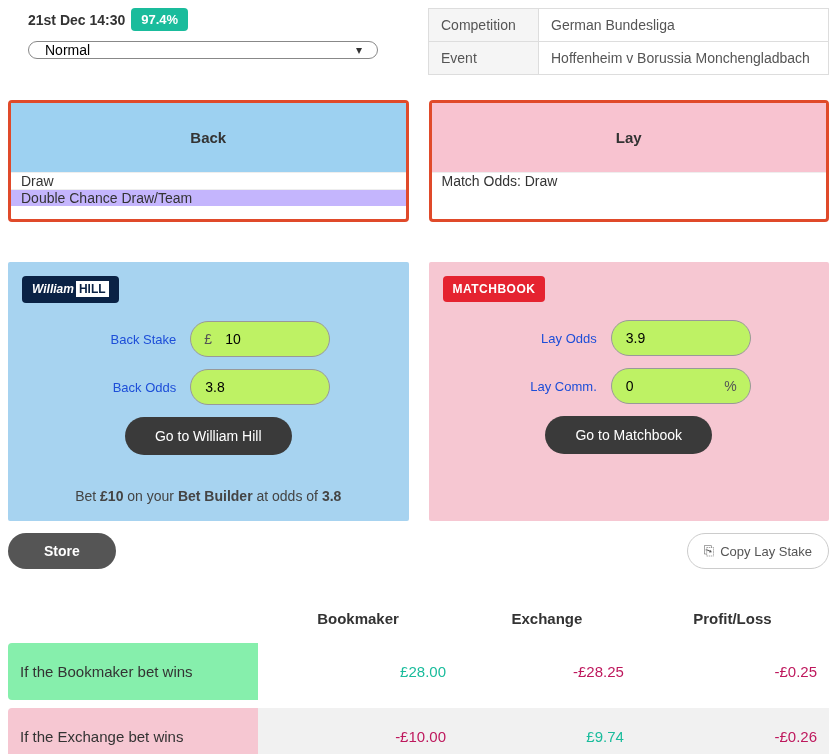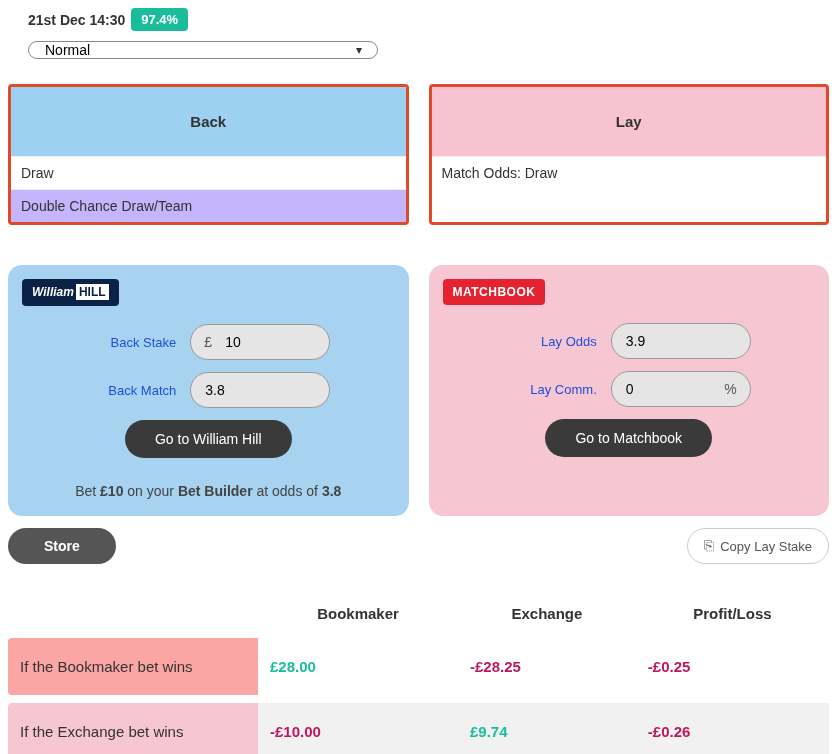--- a/index.html
+++ b/index.html
@@ -19,58 +19,58 @@
   
   .info-table { width: 100%; border-collapse: collapse; }
   .info-table td { border: 1px solid #ddd; padding: 8px 12px; font-size: 14px; color: #555; }
   .info-table td:first-child { background: #f5f5f5; width: 110px; }
   
   .highlight-row { display: flex; gap: 20px; margin-bottom: 40px; }
   .highlight-box { flex: 1; border: 3px solid #e04a2a; border-radius: 4px; background: #fff; }
   .hl-header { text-align: center; font-weight: 600; padding: 26px; font-size: 15px; }
   .hl-back .hl-header { background: #9dd1f1; }
   .hl-lay .hl-header { background: #f8c3d0; }
-  .hl-item { padding: 8px 10px; font-size: 14px; border-top: 1px solid #eee; }
+  .hl-item { padding: 0 10px; font-size: 14px; border-top: 1px solid #eee; }
   .hl-item.alt { background: #c4b5fd; }
   .hl-spacer { height: 30px; }
   
   .cards-row { display: flex; gap: 20px; margin-bottom: 12px; }
-  .card { flex: 1; border-radius: 14px; padding: 14px; }
+  .card { flex: 1; border-radius: 2px; padding: 14px; }
   .card-back { background: #a7d3f0; }
   .card-lay { background: #f6c7d2; }
   
   .brand-badge { display: inline-block; padding: 6px 10px; border-radius: 4px; font-size: 12px; font-weight: bold; margin-bottom: 18px; }
   .brand-wh { background: #0a2245; color: #fff; font-style: italic; font-family: Georgia, serif; }
   .brand-wh .hill { background: #fff; color: #0a2245; padding: 1px 3px; margin-left: 2px; font-style: normal; font-family: Arial; }
   .brand-mb { background: #e52330; color: #fff; letter-spacing: 0.5px; }
   
   .field-row { display: flex; align-items: center; justify-content: center; gap: 14px; margin-bottom: 12px; }
   .field-label { font-size: 13px; color: #1d4ed8; width: 90px; text-align: right; }
   .field-input-wrap { position: relative; width: 140px; }
-  .field-input { width: 100%; border: 1px solid #999; border-radius: 20px; padding: 9px 14px; font-size: 14px; background: #e5e5e5; text-align: left; }
+  .field-input { width: 100%; border: 1px solid #999; border-radius: 20px; padding: 9px 14px; font-size: 14px; background: #bef264; text-align: left; }
   .field-prefix { position: absolute; left: 14px; top: 50%; transform: translateY(-50%); font-size: 14px; color: #555; }
   .field-prefix ~ .field-input { padding-left: 34px; }
   .field-suffix { position: absolute; right: 14px; top: 50%; transform: translateY(-50%); font-size: 14px; color: #555; }
   
-  .go-btn { display: block; margin: 8px auto 22px; background: #3a3a3a; color: #fff; border: none; border-radius: 22px; padding: 11px 30px; font-size: 14px; cursor: pointer; }
+  .go-btn { display: block; margin: 8px auto 30px; background: #3a3a3a; color: #fff; border: none; border-radius: 22px; padding: 11px 30px; font-size: 14px; cursor: pointer; }
   
   .card-text { text-align: center; font-size: 14px; color: #444; line-height: 1.6; }
   .card-text b { font-weight: 700; }
   .neg-red { color: #e52330; font-weight: 700; }
   
   .actions-row { display: flex; justify-content: space-between; margin-bottom: 25px; }
   .store-btn { background: #555; color: #fff; border: none; border-radius: 22px; padding: 10px 36px; font-size: 14px; font-weight: 600; cursor: pointer; }
   .copy-btn { background: #fff; border: 1px solid #ccc; border-radius: 20px; padding: 9px 16px; font-size: 13px; cursor: pointer; display: flex; align-items: center; gap: 6px; color: #555; }
   
   .result-table { width: 100%; border-collapse: separate; border-spacing: 0 8px; }
   .result-table th { font-weight: 700; font-size: 15px; padding: 8px; text-align: center; color: #333; }
   .result-table th:first-child { width: 250px; }
-  .result-table td { padding: 20px 12px; font-size: 15px; text-align: left; font-weight: 700; }
+  .result-table td { padding: 20px 12px; font-size: 15px; text-align: right; font-weight: 400; }
   .result-table td:first-child { text-align: left; font-weight: 500; border-radius: 4px 0 0 4px; }
-  .row-bm td:first-child { background: #fca5a5; }
+  .row-bm td:first-child { background: #86efac; }
   .row-ex td:first-child { background: #f6c7d2; }
   .row-ex td { background: #f1f1f1; }
   .row-ex td:first-child { background: #f6c7d2; }
   .val-pos { color: #1abc9c; }
   .val-neg { color: #be185d; }
 </style>
 </head>
 <body>
 
 <div class="top-row">
@@ -78,20 +78,34 @@
     <div class="date-row">
       <span class="date-text">21st Dec 14:30</span>
       <span class="pct-badge">97.4%</span>
     </div>
     <div class="select-wrap">
       <select class="select">
         <option>Normal</option>
       </select>
       <span class="select-arrow">▾</span>
     </div>
+  </div>
+  <div class="top-right">
+    <table class="info-table">
+      <tbody>
+          <tr>
+        <td>Competition</td>
+        <td>German Bundesliga</td>
+      </tr>
+      <tr>
+        <td>Event</td>
+        <td>Hoffenheim v Borussia Monchengladbach</td>
+      </tr>
+    </tbody>
+      </table>
   </div>
 </div>
 
 <div class="highlight-row">
   <div class="highlight-box hl-back">
     <div class="hl-header">Back</div>
     <div class="hl-item">Draw</div>
     <div class="hl-item alt">Double Chance Draw/Team</div>
   </div>
   <div class="highlight-box hl-lay">
@@ -107,21 +121,21 @@
       <span>William</span><span class="hill">HILL</span>
     </span>
     <div class="field-row">
       <span class="field-label">Back Stake</span>
       <div class="field-input-wrap">
         <span class="field-prefix">£</span>
         <input class="field-input" value="10" style="">
       </div>
     </div>
     <div class="field-row">
-      <span class="field-label">Back Match</span>
+      <span class="field-label">Back Odds</span>
       <div class="field-input-wrap">
         <input class="field-input" value="3.8" style="">
       </div>
     </div>
     <button class="go-btn">Go to William Hill</button>
     <div class="card-text">
       <span>Bet </span><b>£10</b><span> on your </span><b>Bet Builder</b><span> at odds of </span><b>3.8</b>
     </div>
   </div>
 

